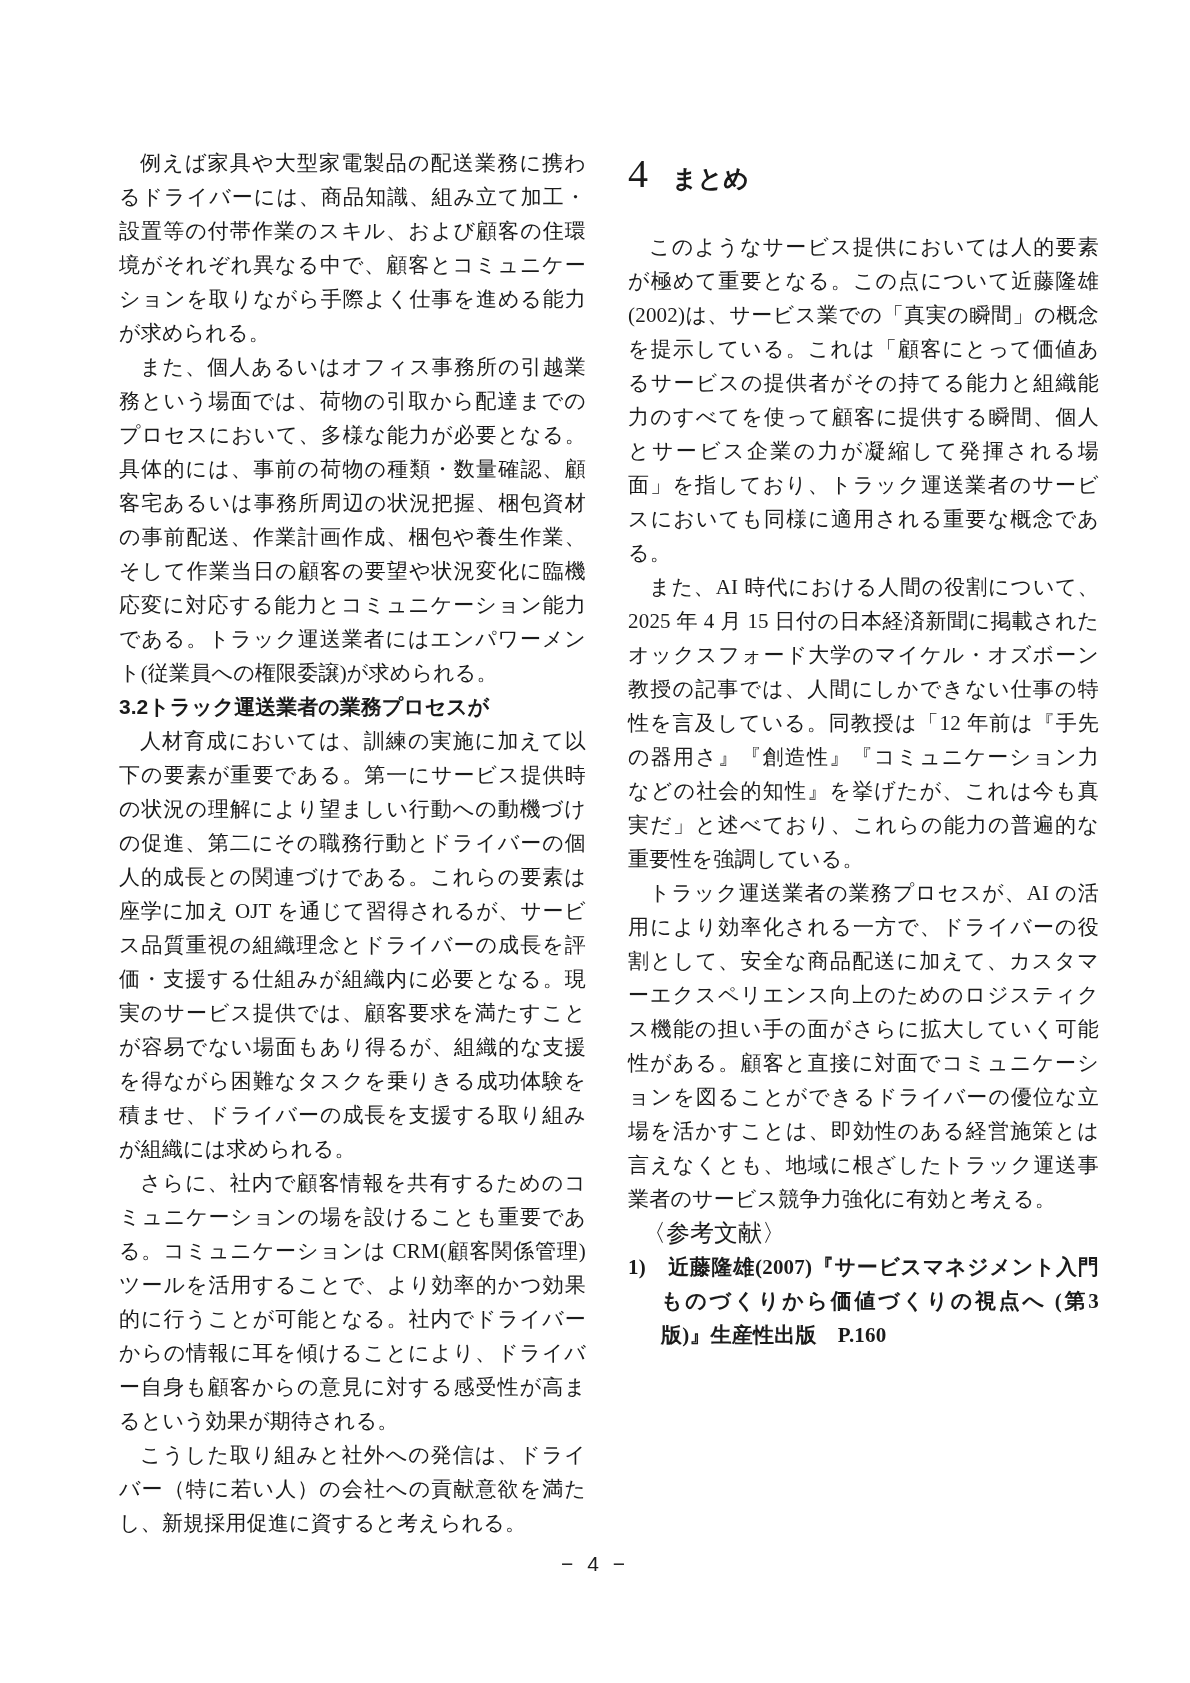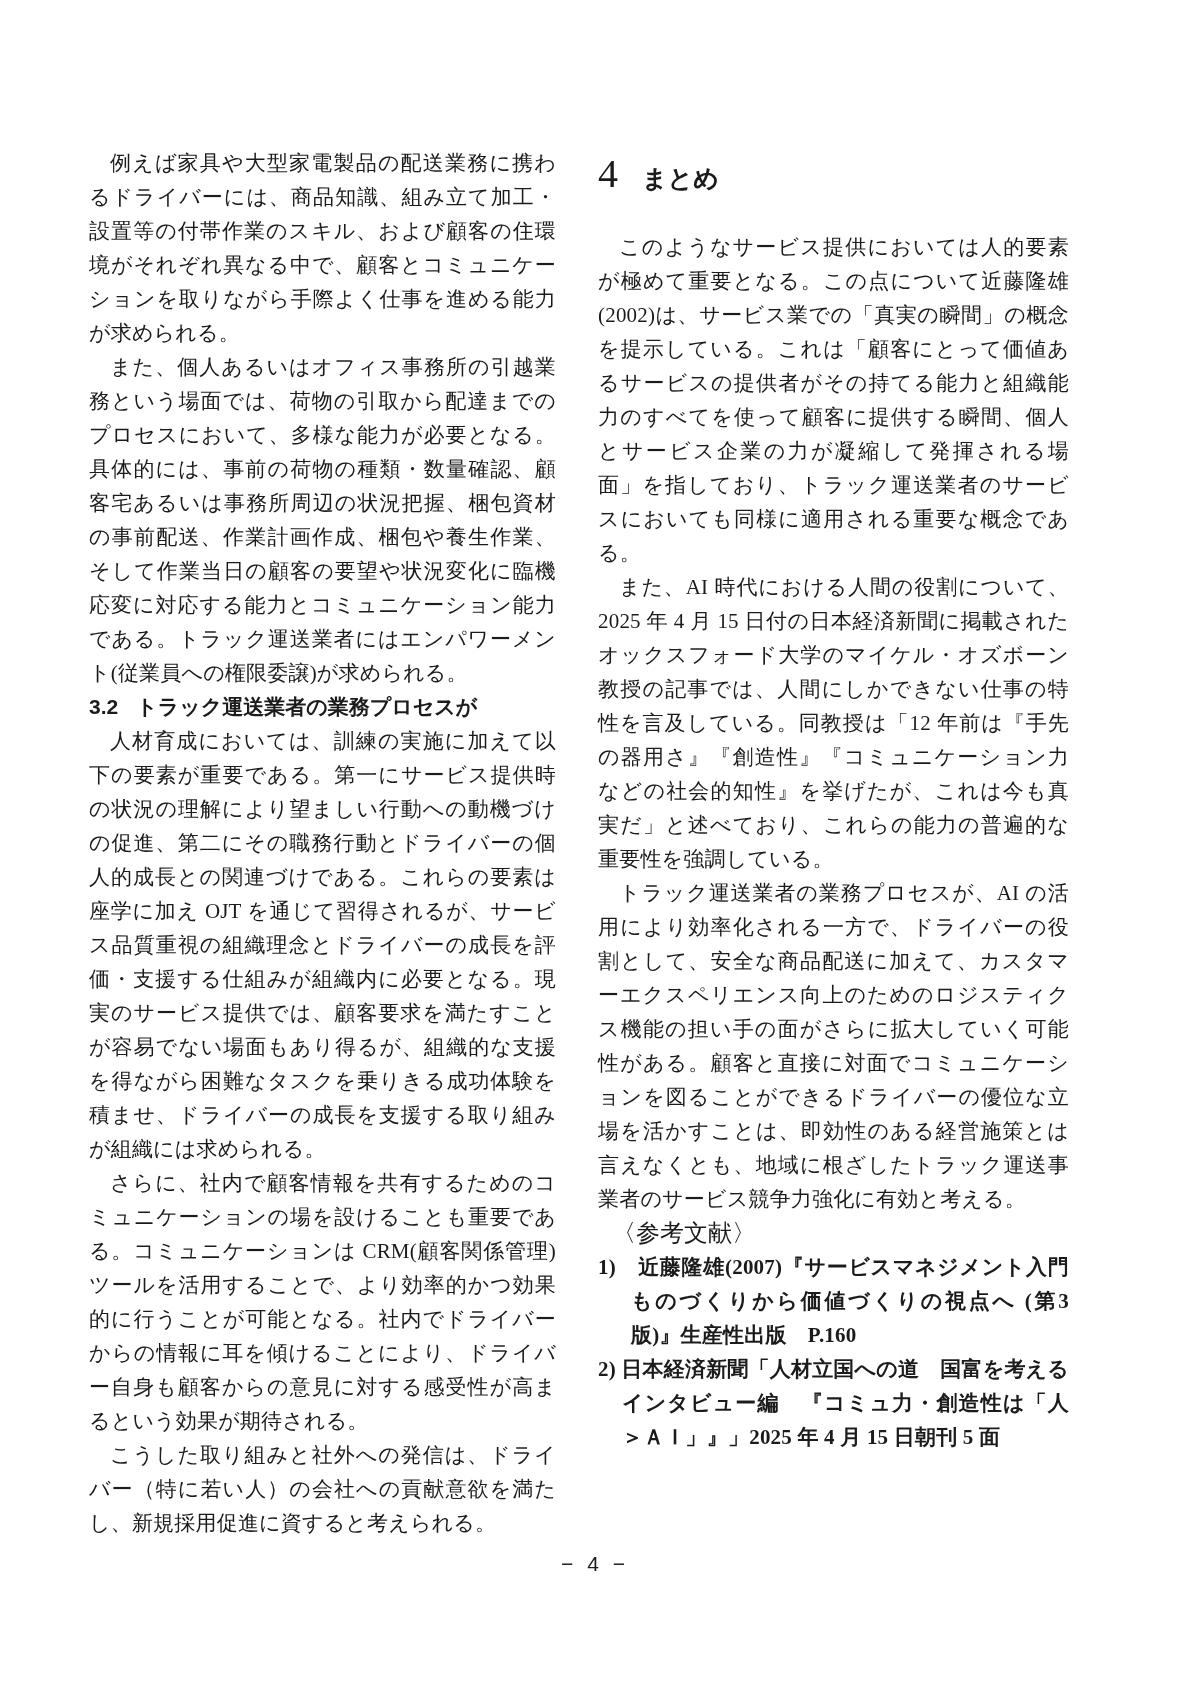--- a/index.html
+++ b/index.html
@@ -11,21 +11,21 @@
     position: relative;
     width: 1190px;
     height: 1683px;
     background: #ffffff;
     color: #1b1b1b;
     font-family: "Liberation Serif", "DejaVu Serif", serif;
     overflow: hidden;
   }
   .columns {
     position: absolute;
-    left: 89px;
+    left: 119px;
     top: 146px;
     width: 980px;
     display: flex;
     gap: 42px;
   }
   .col { box-sizing: border-box; }
   .col-left  { width: 467px; }
   .col-right { width: 471px; }
 
   p.body {
@@ -37,21 +37,21 @@
     letter-spacing: 0.2px;
   }
   .sec-heading {
     margin: 0;
     font-family: "Liberation Sans", "DejaVu Sans", sans-serif;
     font-weight: 700;
     font-size: 21px;
     line-height: 34px;
     white-space: nowrap;
   }
-  .sec-heading .sec-no { margin-right: 18px; }
+  .sec-heading .sec-no { }
 
   .chapter-heading {
     margin: 2px 0 26px 0;
     display: flex;
     align-items: baseline;
     gap: 24px;
     line-height: 52px;
   }
   .chapter-heading .chap-no {
     font-family: "Liberation Serif", "DejaVu Serif", serif;
@@ -111,20 +111,19 @@
     <div class="col col-right">
       <h2 class="chapter-heading">
           <span class="chap-no">4</span>
           <span class="chap-title">まとめ</span>
         </h2>
       <p class="body">このようなサービス提供においては人的要素が極めて重要となる。この点について近藤隆雄(2002)は、サービス業での「真実の瞬間」の概念を提示している。これは「顧客にとって価値あるサービスの提供者がその持てる能力と組織能力のすべてを使って顧客に提供する瞬間、個人とサービス企業の力が凝縮して発揮される場面」を指しており、トラック運送業者のサービスにおいても同様に適用される重要な概念である。</p>
       <p class="body">また、AI 時代における人間の役割について、2025 年 4 月 15 日付の日本経済新聞に掲載されたオックスフォード大学のマイケル・オズボーン教授の記事では、人間にしかできない仕事の特性を言及している。同教授は「12 年前は『手先の器用さ』『創造性』『コミュニケーション力などの社会的知性』を挙げたが、これは今も真実だ」と述べており、これらの能力の普遍的な重要性を強調している。</p>
       <p class="body">トラック運送業者の業務プロセスが、AI の活用により効率化される一方で、ドライバーの役割として、安全な商品配送に加えて、カスタマーエクスペリエンス向上のためのロジスティクス機能の担い手の面がさらに拡大していく可能性がある。顧客と直接に対面でコミュニケーションを図ることができるドライバーの優位な立場を活かすことは、即効性のある経営施策とは言えなくとも、地域に根ざしたトラック運送事業者のサービス競争力強化に有効と考える。</p>
       <p class="ref-header">〈参考文献〉</p>
       <p class="ref-item ref-1">1)　近藤隆雄(2007)『サービスマネジメント入門　ものづくりから価値づくりの視点へ (第3版)』生産性出版　P.160</p>
-      <p class="ref-item ref-2">2) 日本経済新聞「人材立国への道　国富を考える　インタビュー編　『コミュ力・創造性は「人＞ＡＩ」』」2025 年 4 月 15 日朝刊 5 面</p>
     </div>
 
   </div>
 
   <div class="page-footer">−  4  −</div>
 
 </div>
 
 </body></html>

